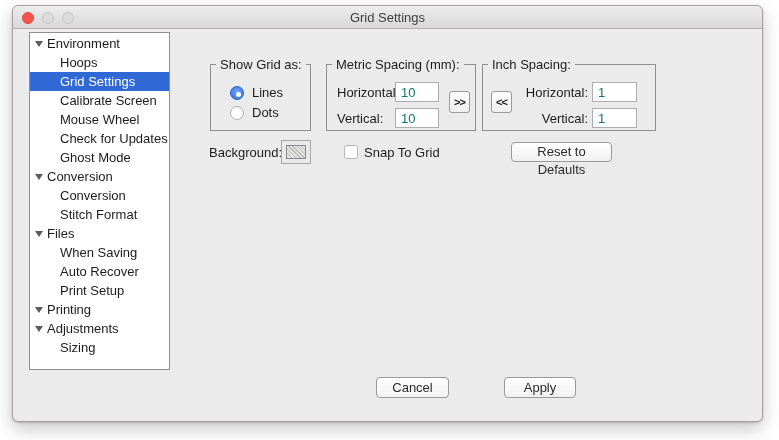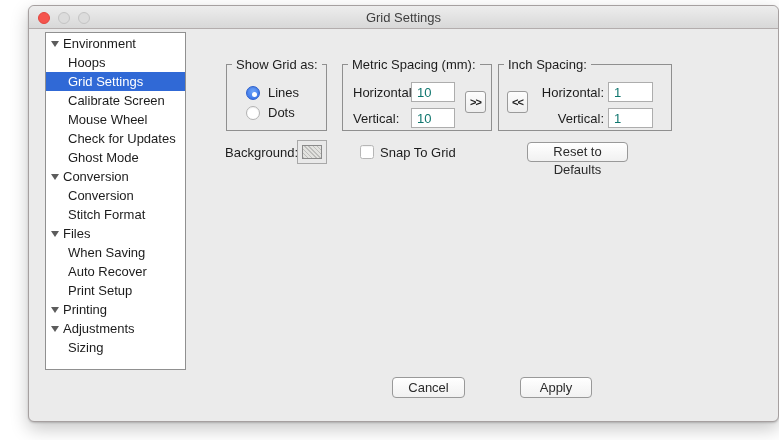--- a/index.html
+++ b/index.html
@@ -4,21 +4,20 @@
 <style>
   * { margin:0; padding:0; box-sizing:border-box; }
   html,body { width:779px; height:440px; background:#ffffff; overflow:hidden;
     font-family:"Liberation Sans", sans-serif; }
   .canvas { position:relative; width:779px; height:440px; background:#ffffff; }
 
   .window {
     position:absolute; left:12px; top:5px; width:751px; height:417px;
     background:#ebebeb; border:1px solid #a6a0a0; border-radius:6px;
     box-shadow:0 7px 18px rgba(0,0,0,0.22), 0 1px 2px rgba(0,0,0,0.18);
-    margin-left:16px;
   }
   .titlebar {
     position:absolute; left:0; top:0; right:0; height:23px;
     background:linear-gradient(#ededed,#d8d8d8);
     border-bottom:1px solid #b3adad; border-radius:6px 6px 0 0;
   }
   .lights { position:absolute; left:9px; top:6px; display:flex; gap:8px; }
   .light { width:12px; height:12px; border-radius:50%; display:inline-block; }
   .light.red  { background:#f5544d; border:1px solid #e2463f; }
   .light.gray { background:#dcdcdc; border:1px solid #c4c4c4; }
@@ -27,21 +26,21 @@
     font-size:13px; color:#3e3e3e;
   }
 
   
   .sidebar {
     position:absolute; left:16px; top:26px; width:141px; height:338px;
     background:#ffffff; border:1px solid #909090; overflow:hidden; padding-top:1px;
   }
   .srow { height:19px; display:flex; align-items:center; font-size:13px; color:#1c1c1c; }
   .srow.group { padding-left:5px; }
-  .srow.child { padding-left:22px; }
+  .srow.child { padding-left:30px; }
   .tri {
     width:0; height:0; border-left:4.5px solid transparent; border-right:4.5px solid transparent;
     border-top:6px solid #5c5c5c; margin-right:4px; display:inline-block;
   }
   .srow.selected { background:#3069d6; color:#ffffff; }
 
   
   .groupbox { position:absolute; border:1px solid #8f8f8f; }
   .legend {
     position:absolute; top:-8px; left:5px; background:#ebebeb; padding:0 4px;

